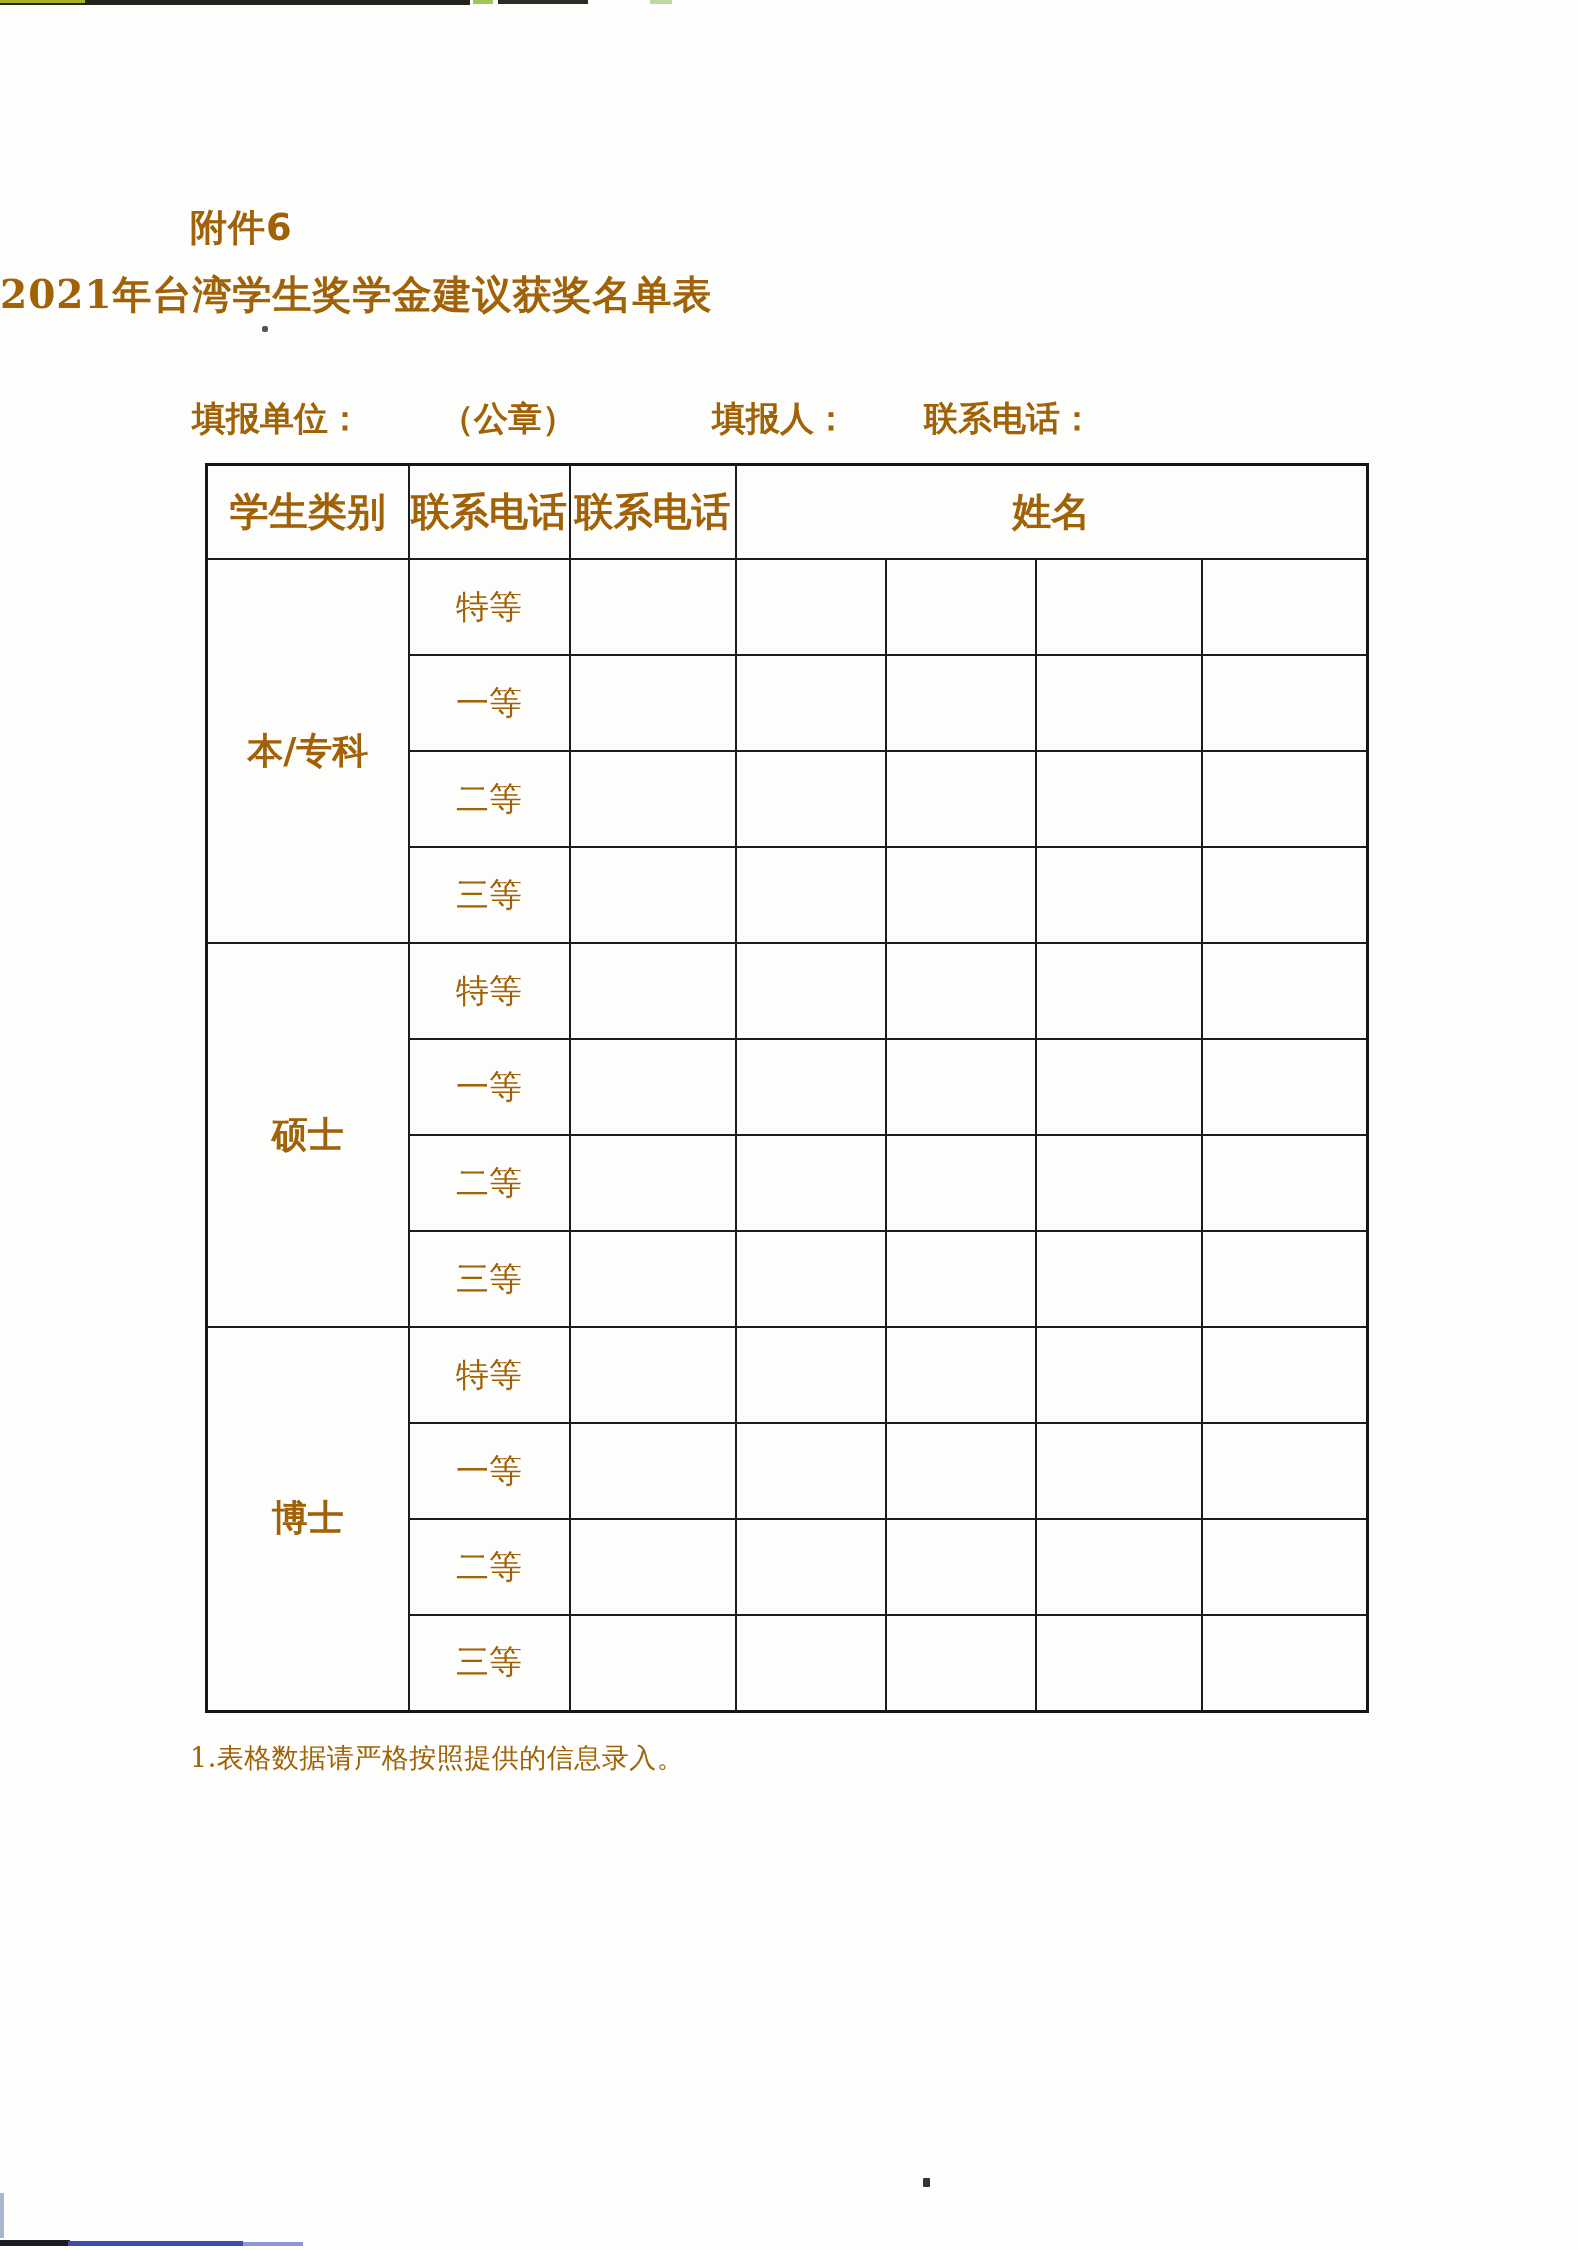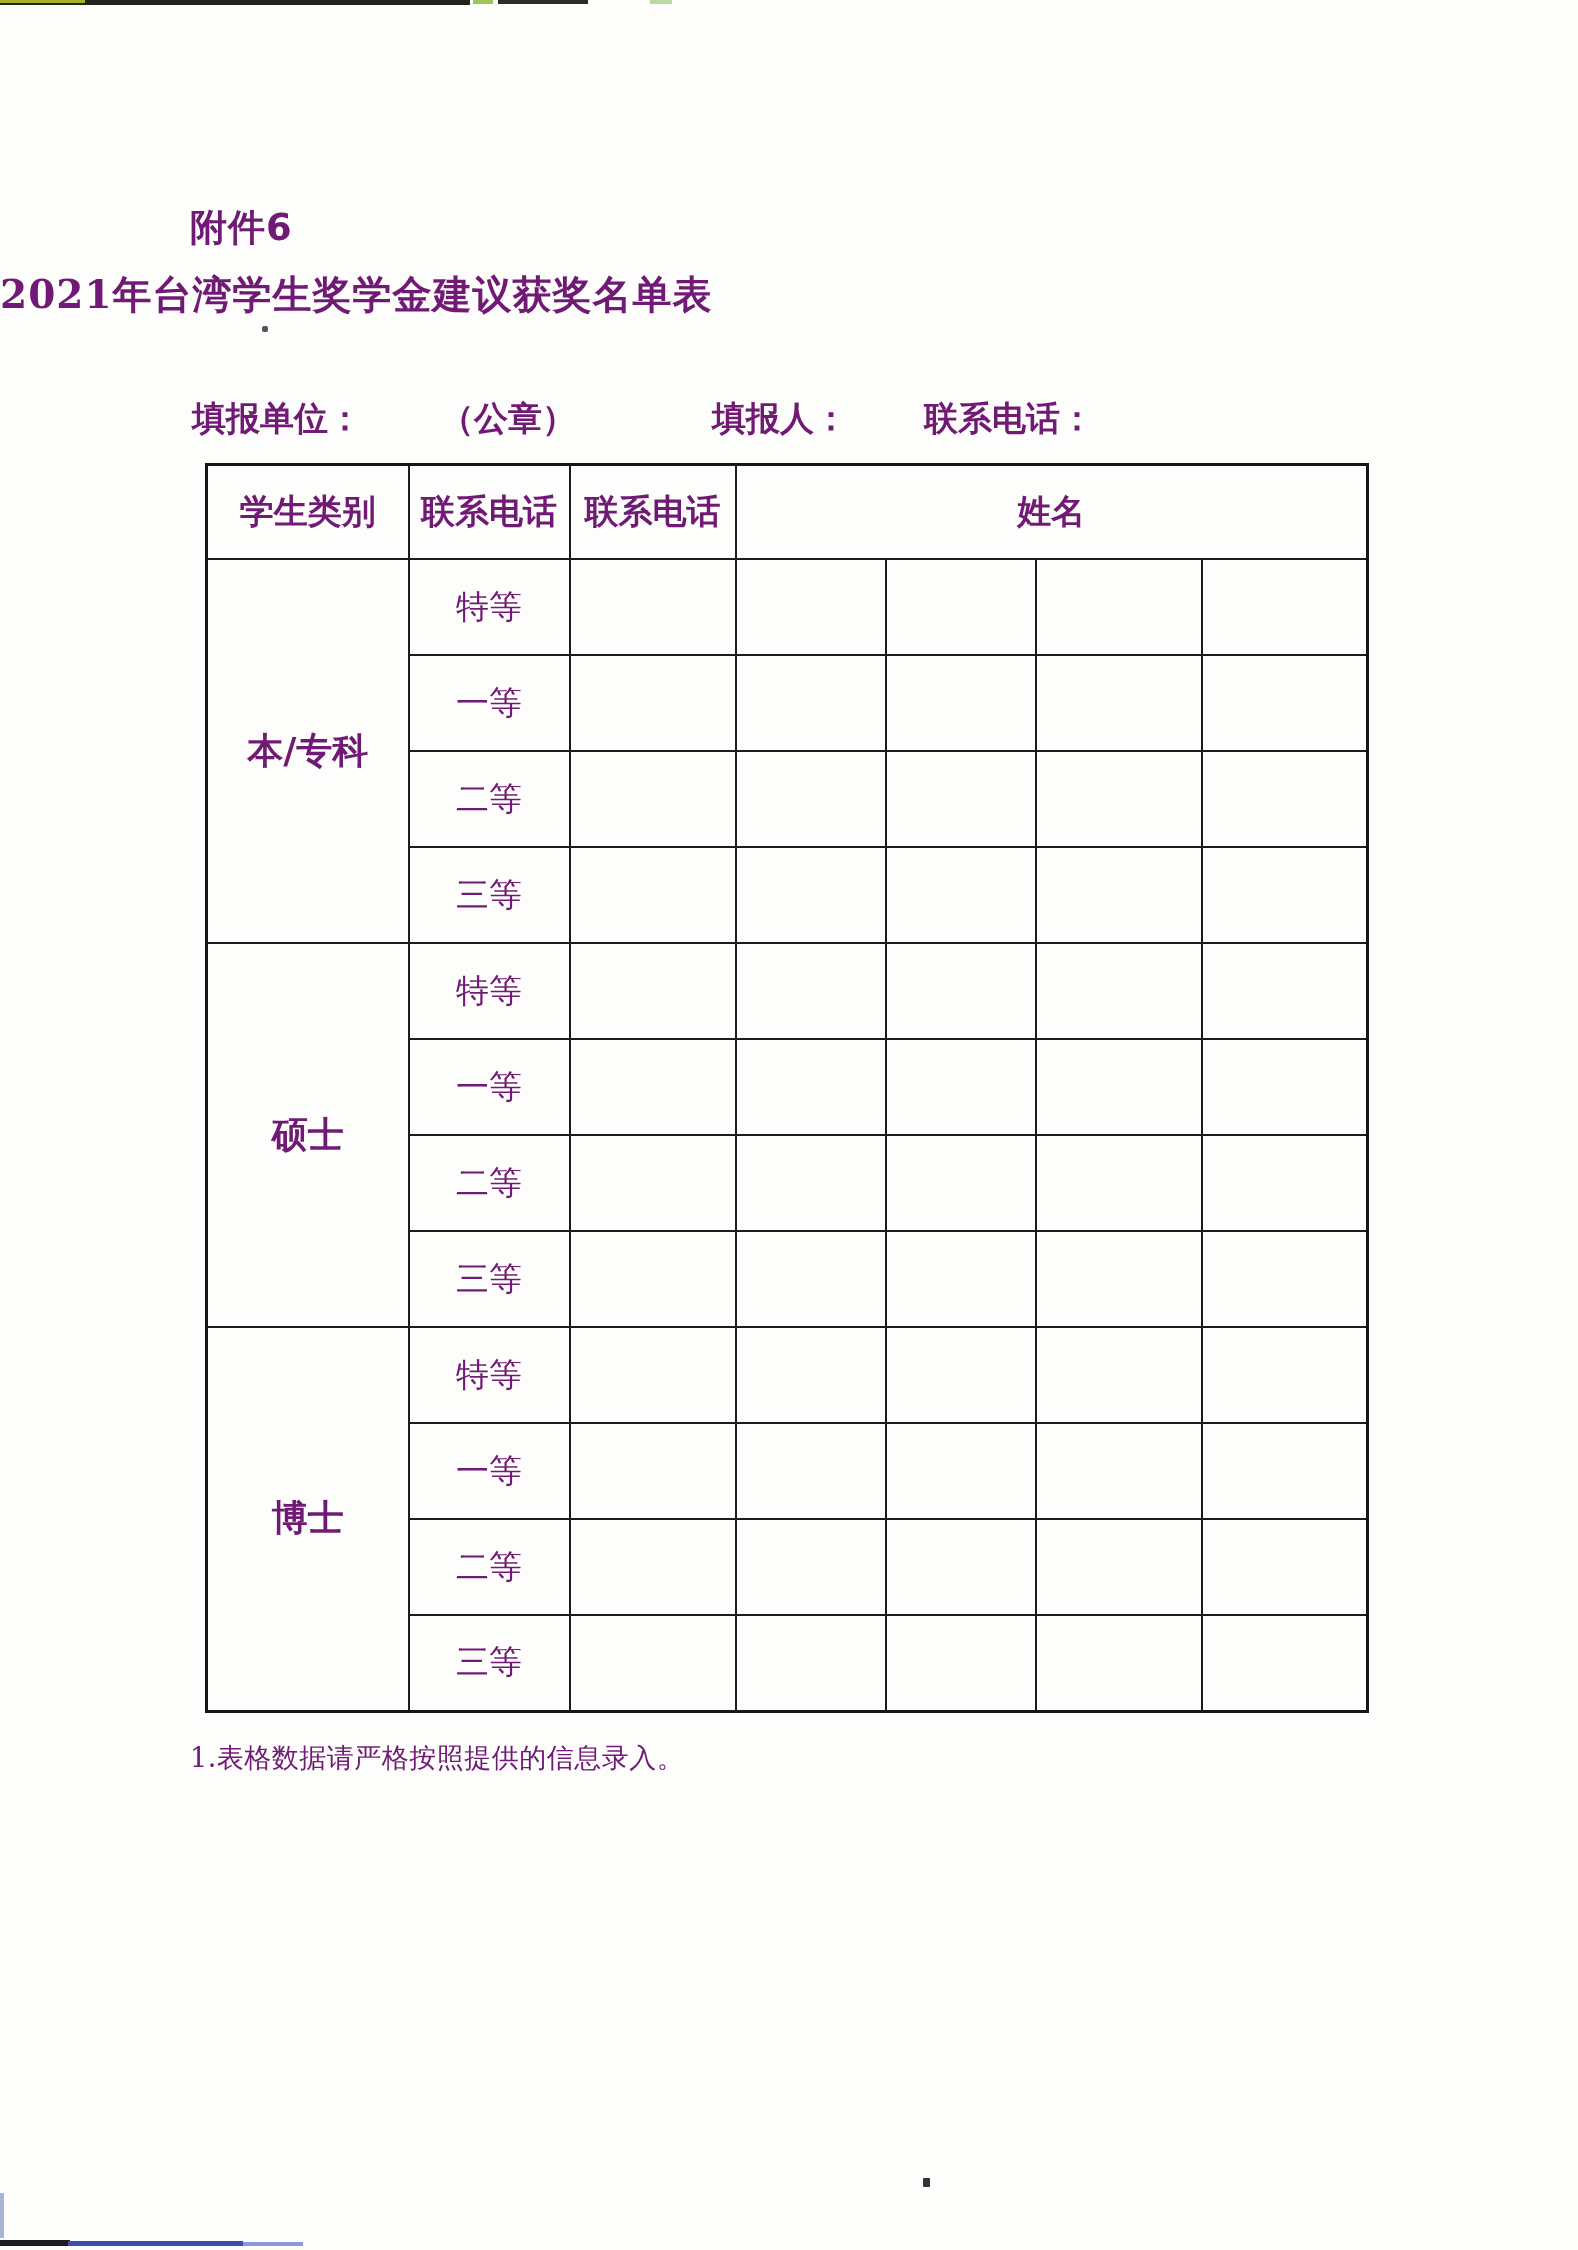--- a/index.html
+++ b/index.html
@@ -4,21 +4,21 @@
 <style>
   html,body { margin:0; padding:0; }
   body { background:#e8e8e8; }
   .page {
     position:relative;
     width:1578px; height:2250px;
     margin:0 auto;
     background:#fdfdfb;
     overflow:hidden;
     font-family:"DejaVu Sans", sans-serif;
-    color:#701a75;
+    color:#a16207;
   }
 
   
   .artifact { position:absolute; pointer-events:none; }
   .a-top-main   { left:0;   top:0;    width:470px; height:5px; background:#23231d; }
   .a-top-yellow { left:0;   top:0;    width:85px;  height:3px; background:#a8b024; }
   .a-top-green1 { left:473px; top:0;  width:20px;  height:4px; background:#9ec65a; }
   .a-top-dark2  { left:498px; top:0;  width:90px;  height:4px; background:#2b2b28; }
   .a-top-green2 { left:650px; top:0;  width:22px;  height:4px; background:#bcd9a0; }
   .a-bot-dark   { left:0;   top:2240px; width:70px;  height:6px; background:#1c1c20; }
@@ -52,21 +52,21 @@
     border-collapse:collapse; table-layout:fixed;
     width:1161px;
     background:transparent;
   }
   .form-table th, .form-table td {
     border:2px solid #1c1c1c;
     padding:0; text-align:center; vertical-align:middle;
     overflow:hidden;
   }
   .form-table { border:3px solid #161616; }
-  .form-table thead th { height:92px; font-size:34px; font-weight:bold; }
+  .form-table thead th { height:92px; font-size:39px; font-weight:bold; }
   .form-table tbody tr { height:96px; }
   .cat-cell {
     font-size:36px; font-weight:bold;
     font-family:"DejaVu Serif", serif;
   }
   .grade-cell {
     font-size:33px; font-weight:500;
     font-family:"DejaVu Serif", serif;
     margin-top:29px;
   }

